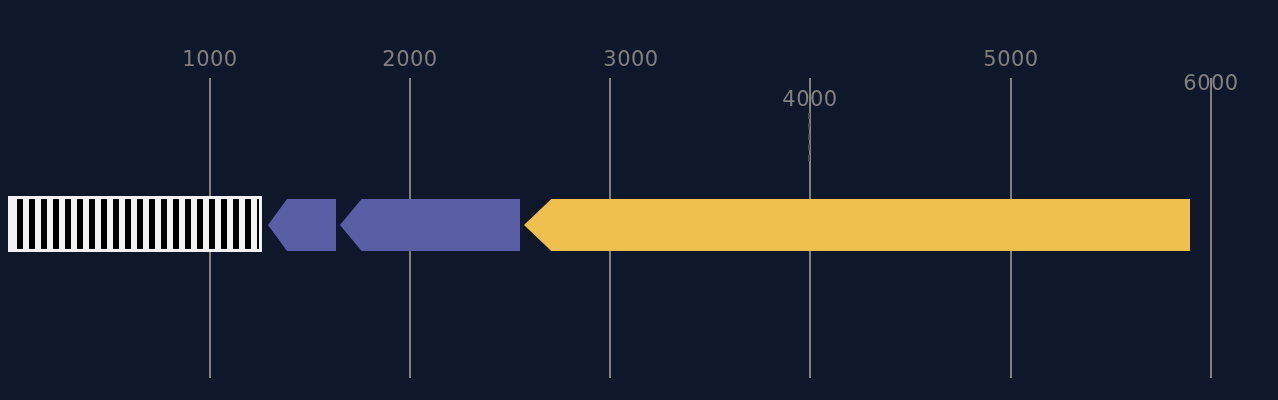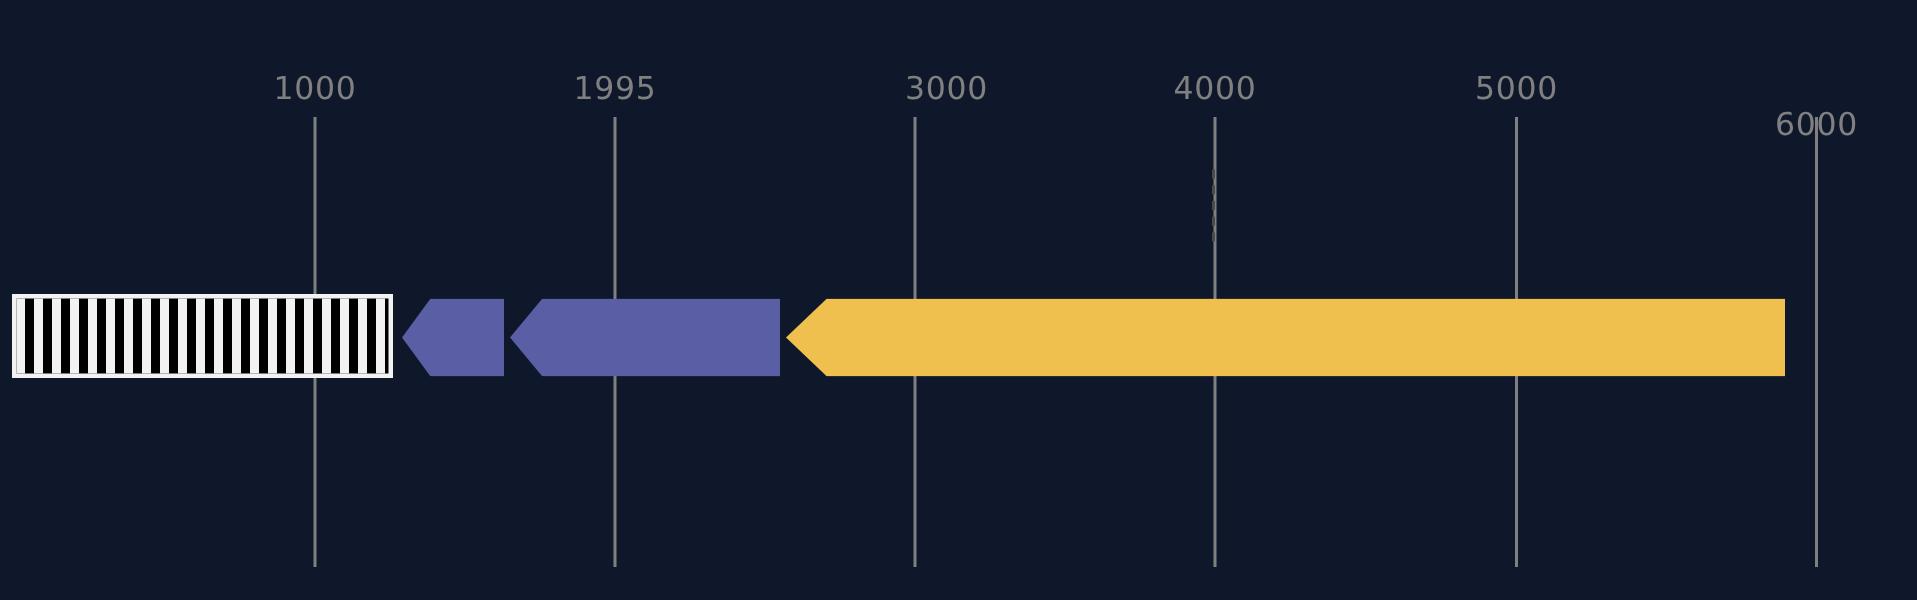--- a/index.html
+++ b/index.html
@@ -72,23 +72,23 @@
   <div id="gridlines">
       <div class="gridline" style="left: 209px; top: 78px; height: 300px; background: rgb(128, 128, 128);"></div>
       <div class="gridline" style="left: 409px; top: 78px; height: 300px; background: rgb(128, 128, 128);"></div>
       <div class="gridline" style="left: 609px; top: 78px; height: 300px; background: rgb(128, 128, 128);"></div>
       <div class="gridline" style="left: 809px; top: 78px; height: 300px; background: rgb(128, 128, 128);"></div>
       <div class="gridline" style="left: 1010px; top: 78px; height: 300px; background: rgb(128, 128, 128);"></div>
       <div class="gridline" style="left: 1210px; top: 78px; height: 300px; background: rgb(128, 128, 128);"></div>
     </div>
   <div id="ticklabels">
       <div class="ticklabel" style="left: 210px; color: rgb(128, 128, 128);">1000</div>
-      <div class="ticklabel" style="left: 410px; color: rgb(128, 128, 128);">1995</div>
+      <div class="ticklabel" style="left: 410px; color: rgb(128, 128, 128);">2000</div>
       <div class="ticklabel" style="left: 631px; color: rgb(128, 128, 128);">3000</div>
-      <div class="ticklabel" style="left: 810px; color: rgb(128, 128, 128);">4000</div>
+      <div class="ticklabel" style="left: 810px; color: rgb(128, 128, 128); margin-top: 40px;">4000</div>
       <div class="ticklabel" style="left: 1011px; color: rgb(128, 128, 128);">5000</div>
       <div class="ticklabel" style="left: 1211px; color: rgb(128, 128, 128); margin-top: 24px;">6000</div>
     </div>
   <div id="features">
       <div class="feature striped" style="left: 8px; top: 196px; width: 254px; height: 56px;"></div>
       <div class="feature arrow-left-short" style="left: 268px; top: 199px; width: 68px; height: 52px; background: rgb(90, 95, 165);"></div>
       <div class="feature arrow-left" style="left: 340px; top: 199px; width: 180px; height: 52px; background: rgb(90, 95, 165);"></div>
       <div class="feature arrow-left-long" style="left: 524px; top: 199px; width: 666px; height: 52px; background: rgb(240, 192, 79);"></div>
     </div>
   <div id="artifacts">

